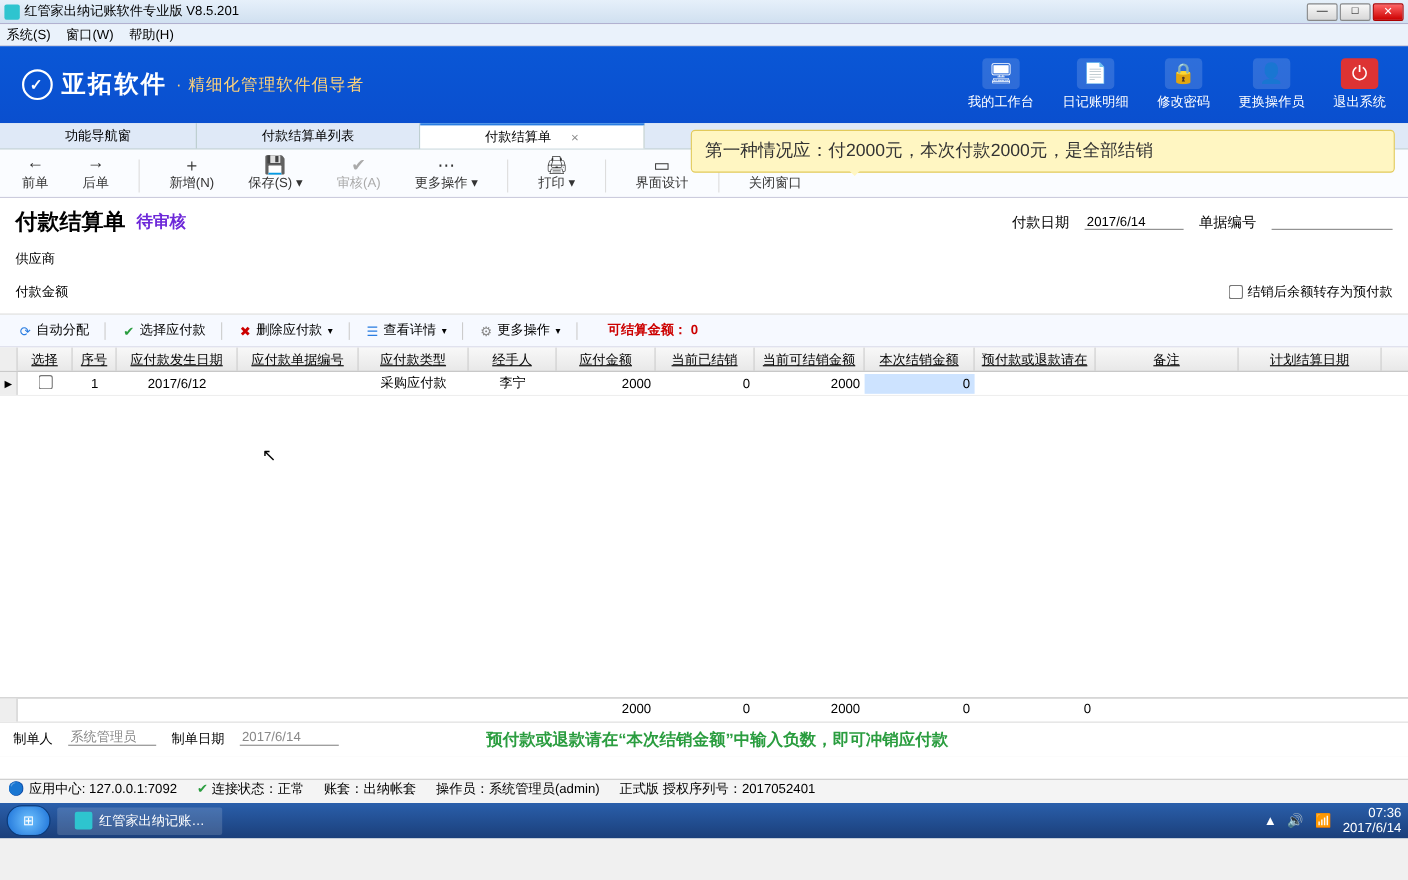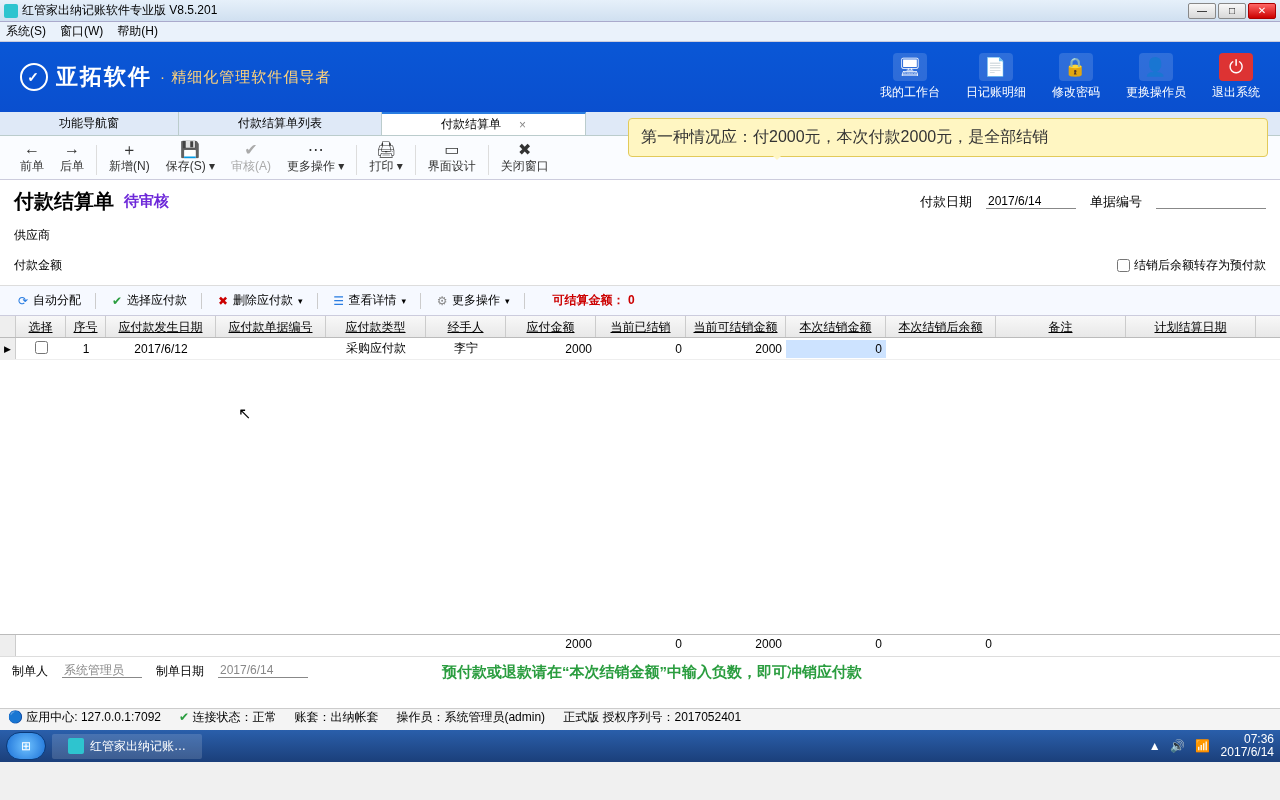--- a/index.html
+++ b/index.html
@@ -22,21 +22,21 @@
 .header-right { margin-left: auto; display: flex; gap: 26px; }
 .hbtn { display: flex; flex-direction: column; align-items: center; font-size: 12px; cursor: pointer; }
 .hbtn .hicon { width: 34px; height: 28px; background: rgba(255,255,255,.15); border-radius: 4px; margin-bottom: 3px; display:flex; align-items:center; justify-content:center; font-size:18px; }
 .hbtn.exit .hicon { background: #d33; }
 
 .tabs { display: flex; background: #dfe9f7; border-bottom: 1px solid #bcc; height: 24px; font-size: 12px; }
 .tab { padding: 0 59px; border-right: 1px solid #bcc; display: flex; align-items: center; cursor: pointer; }
 .tab.active { background: #fff; border-top: 2px solid #2a7de1; }
 .tab .close-x { margin-left: 18px; color: #888; }
 
-.toolbar { display: flex; align-items: flex-end; padding: 4px 12px; background: #fafcff; border-bottom: 1px solid #ccd; height: 44px; font-size: 12px; gap: 0; position: relative; }
+.toolbar { display: flex; align-items: flex-end; padding: 4px 12px; background: #fafcff; border-bottom: 1px solid #ccd; height: 44px; font-size: 12px; gap: 15px; position: relative; }
 .tbtn { display: flex; flex-direction: column; align-items: center; padding: 0 8px; cursor: pointer; color: #333; }
 .tbtn .ticon { font-size: 16px; height: 18px; }
 .tbtn.disabled { color: #aaa; }
 .tsep { width: 1px; height: 30px; background: #ddd; margin: 0 4px; }
 
 .callout1 { position: absolute; right: 12px; top: -18px; width: 640px; background: #fff6c2; border: 1px solid #e2ca5a; border-radius: 4px; padding: 8px 12px; font-size: 16px; color: #333; z-index: 5; }
 .callout1::after { content:""; position:absolute; left:140px; bottom:-12px; border:8px solid transparent; border-top-color:#fff6c2; }
 
 .form-area { padding: 8px 14px; font-size: 13px; background: #fff; border-bottom: 1px solid #ddd; position: relative; }
 .form-title-line { display: flex; align-items: center; margin-bottom: 8px; }
@@ -249,21 +249,21 @@
     <div class="gh c-select">选择</div>
     <div class="gh c-seq">序号</div>
     <div class="gh c-date">应付款发生日期</div>
     <div class="gh c-no">应付款单据编号</div>
     <div class="gh c-type">应付款类型</div>
     <div class="gh c-handler">经手人</div>
     <div class="gh c-amt">应付金额</div>
     <div class="gh c-settled">当前已结销</div>
     <div class="gh c-cansettle">当前可结销金额</div>
     <div class="gh c-thisamt">本次结销金额</div>
-    <div class="gh c-thisbal">本次结销后余额</div>
+    <div class="gh c-thisbal">预付款或退款请在</div>
     <div class="gh c-memo">备注</div>
     <div class="gh c-plan">计划结算日期</div>
   </div>
   <div class="grid-body">
     <div class="grid-row">
       <div class="row-handle">▶</div>
       <div class="gc c-select"><input type="checkbox" style=""></div>
       <div class="gc c-seq">1</div>
       <div class="gc c-date">2017/6/12</div>
       <div class="gc c-no"></div>

